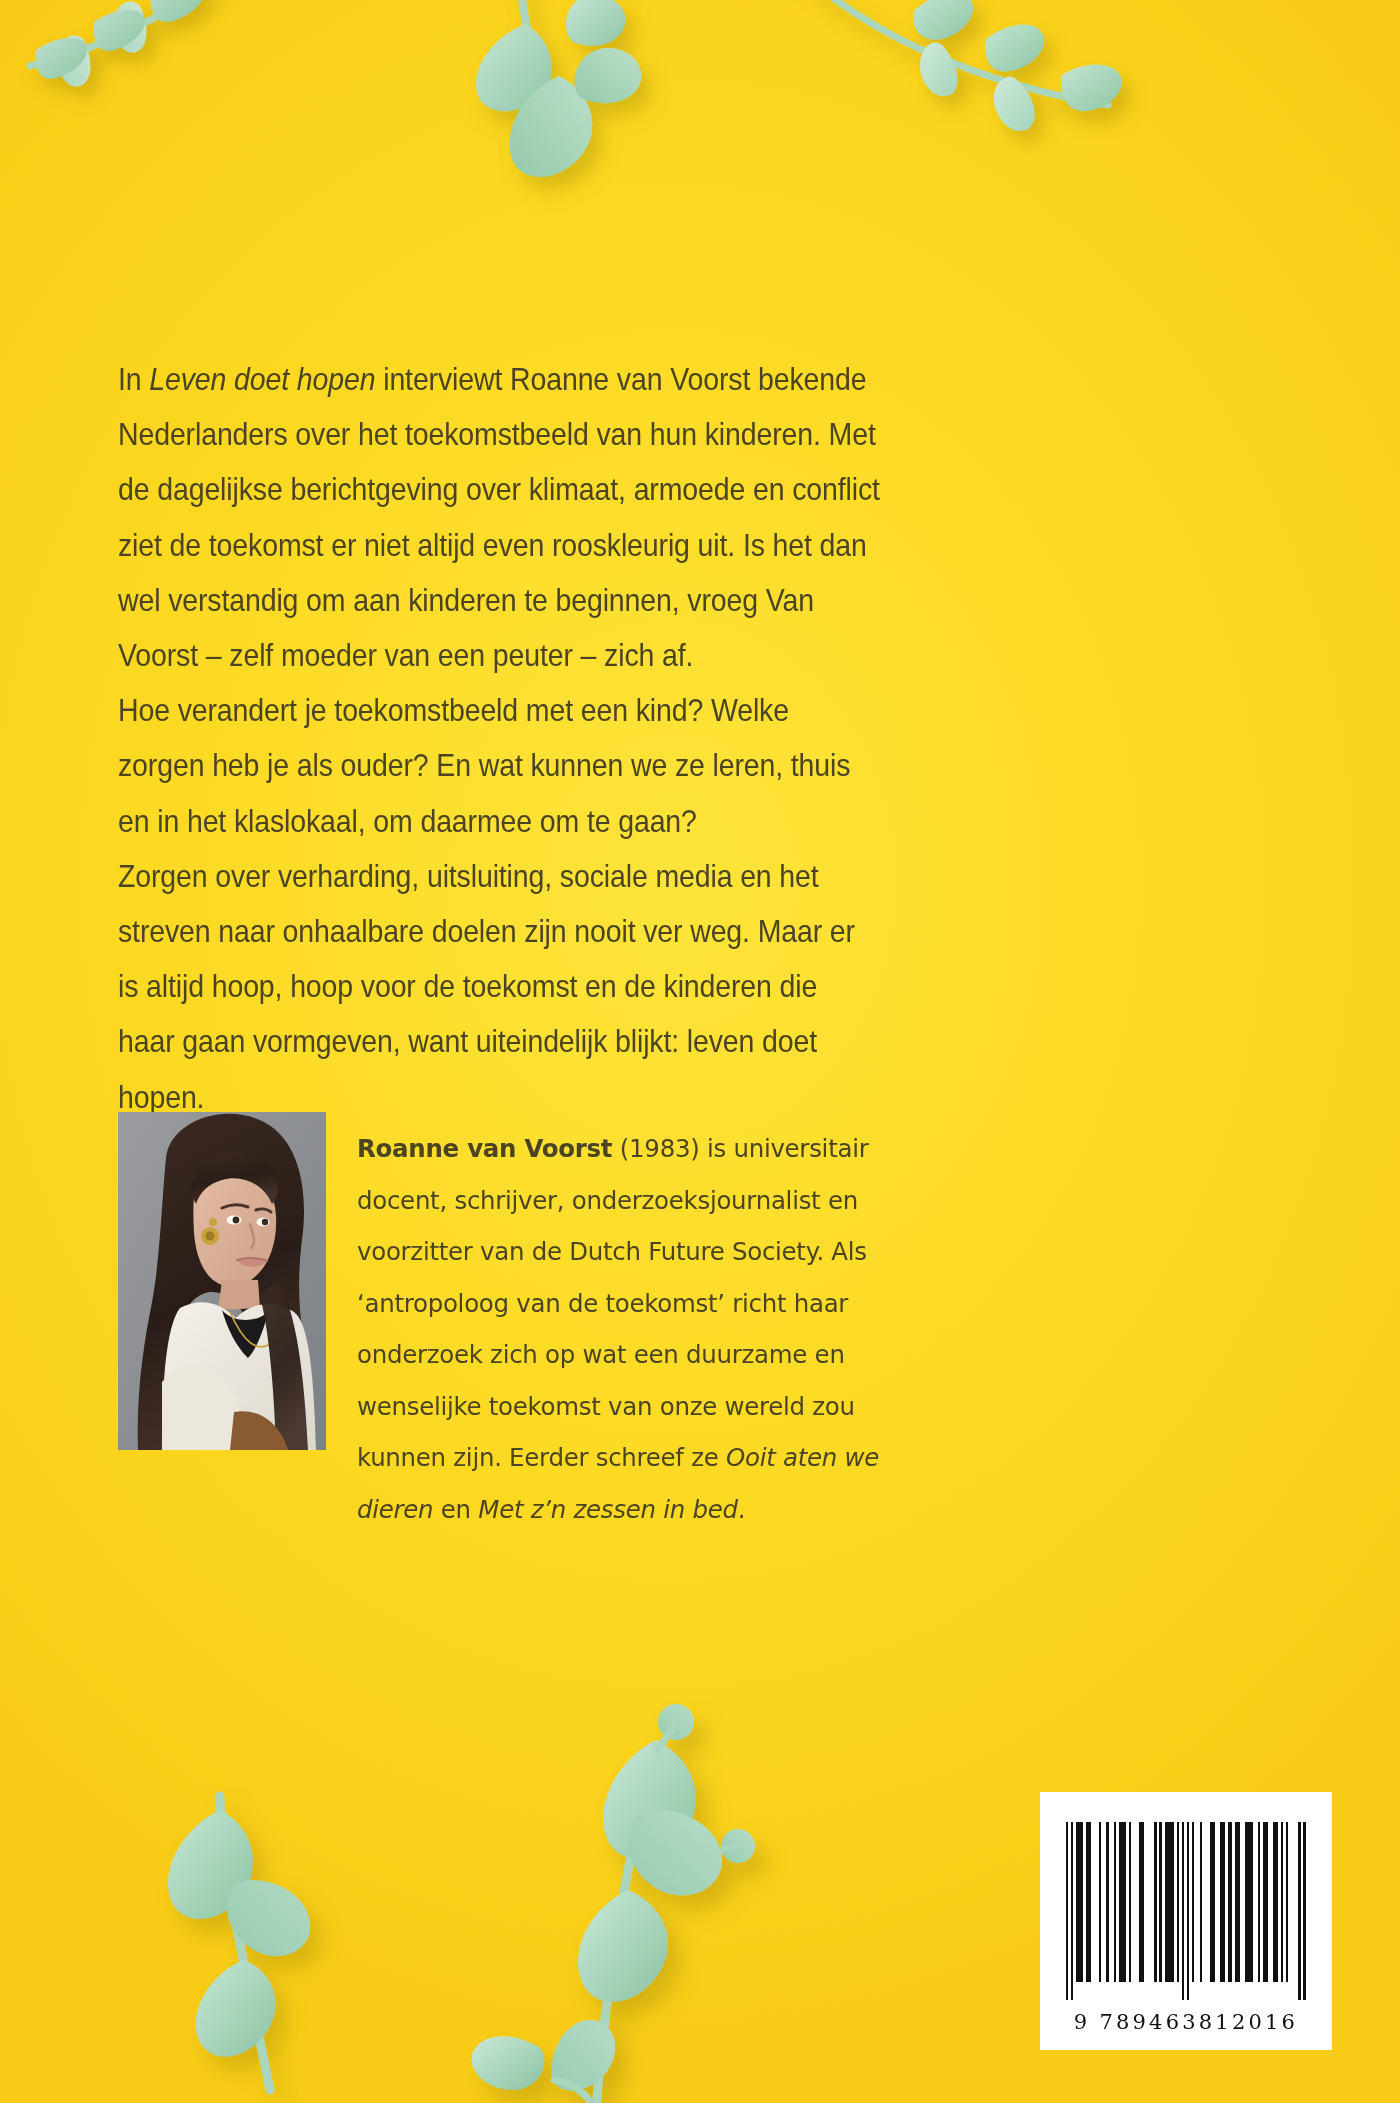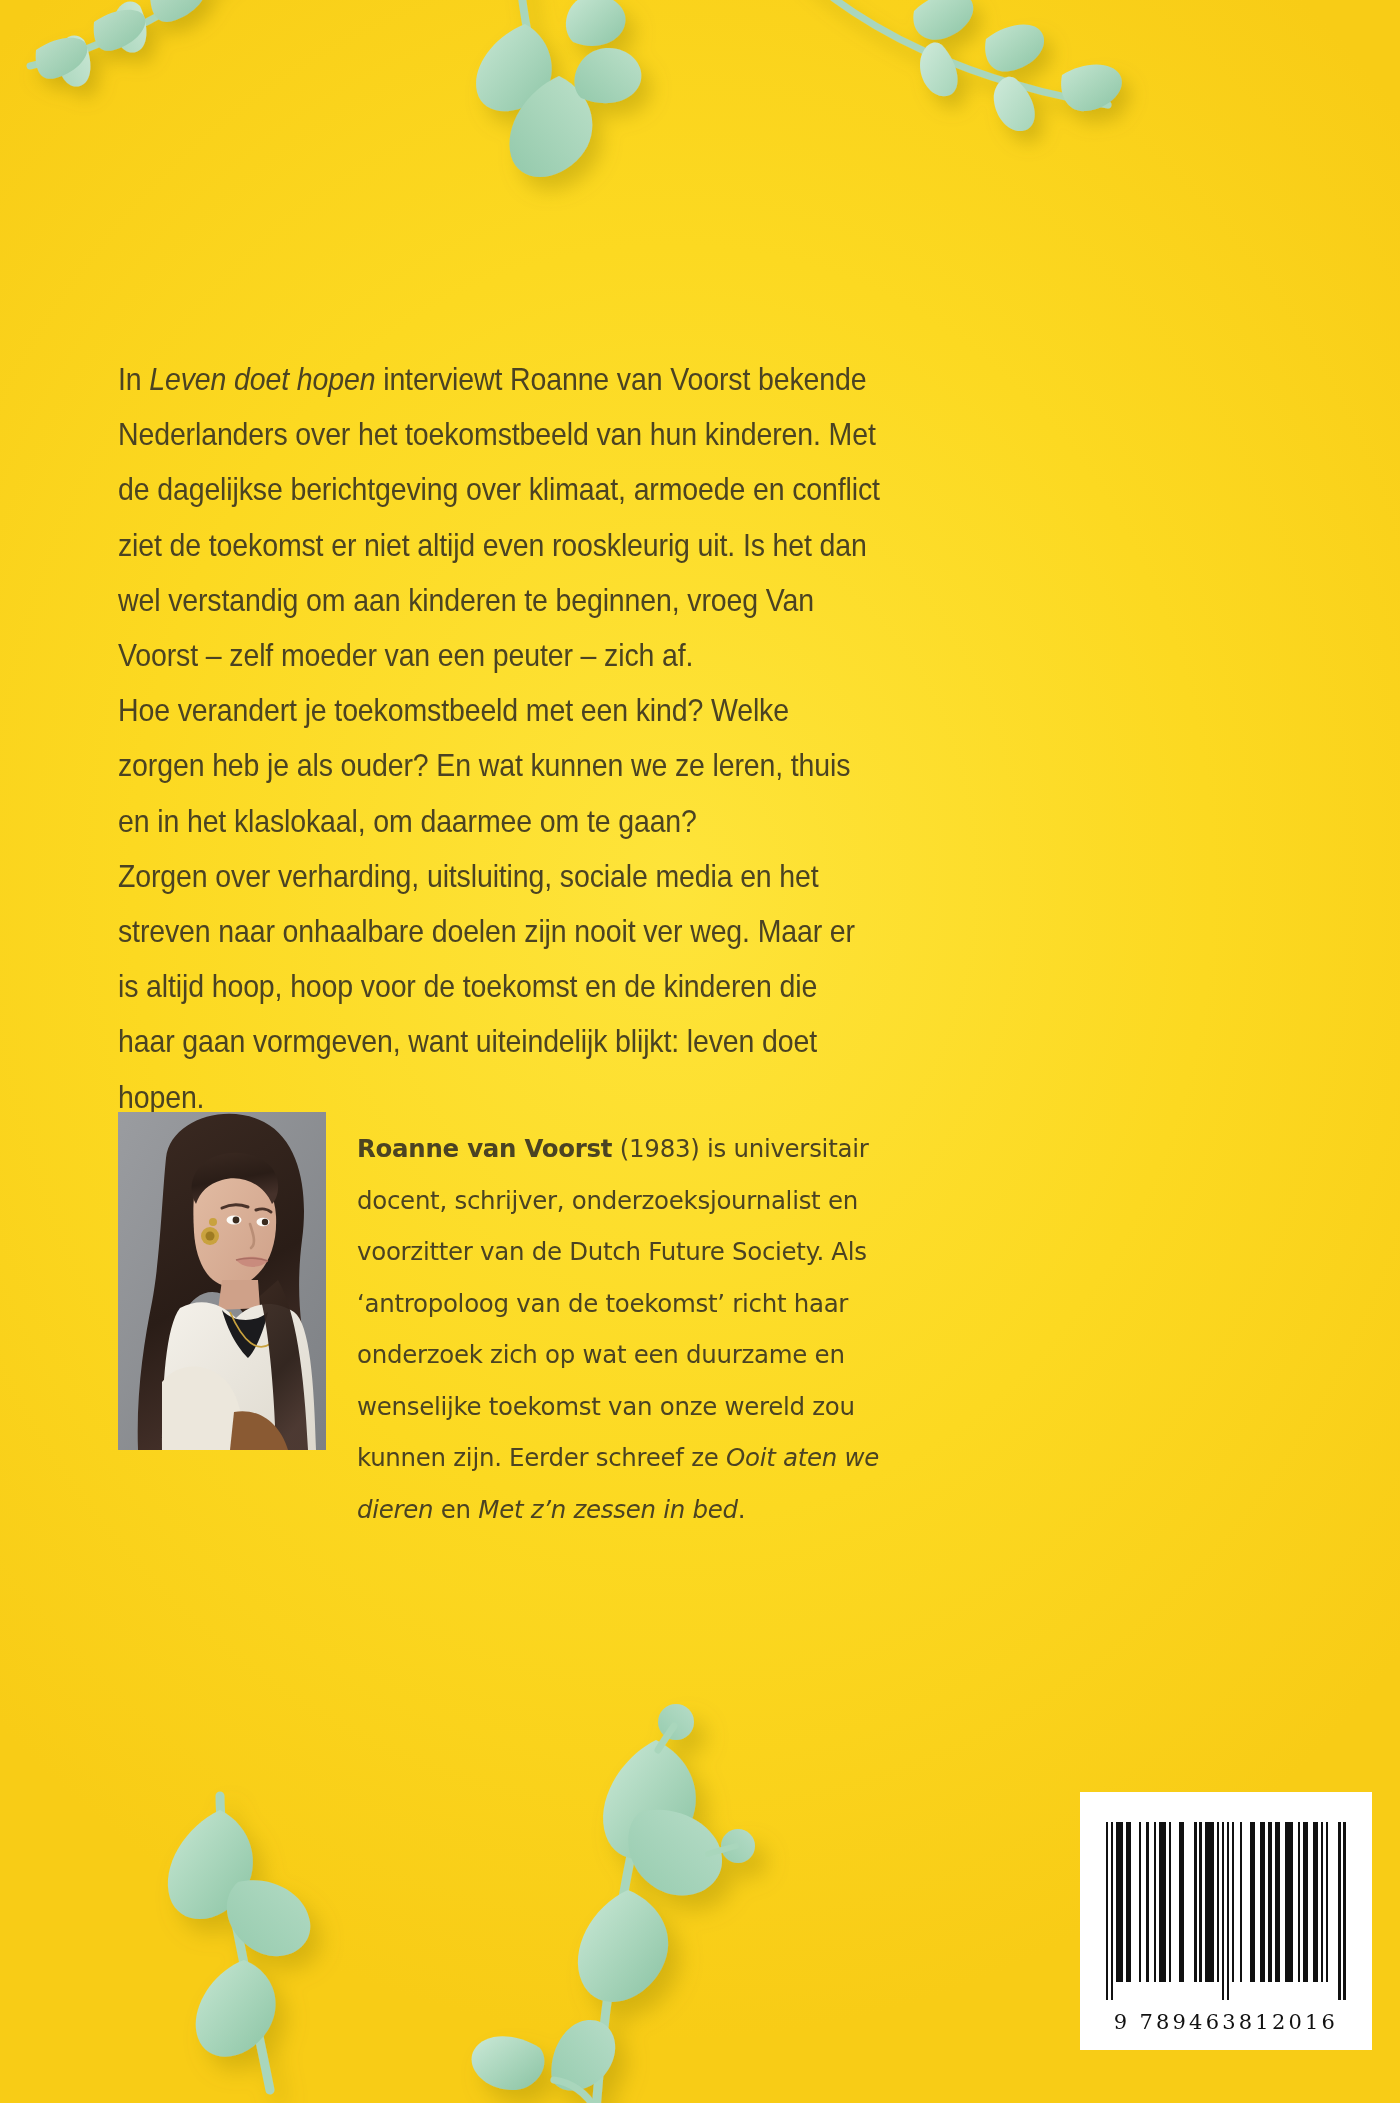--- a/index.html
+++ b/index.html
@@ -52,21 +52,20 @@
     transform:scaleX(0.96);
     transform-origin:left top;
   }
   .bio b{font-weight:700;}
   .bio i{font-style:italic;}
 
   
   .barcode-box{
     position:absolute;left:1040px;top:1792px;width:292px;height:258px;
     background:#ffffff;
-    margin-left:40px;
   }
   .bars{position:absolute;left:26px;top:30px;width:240px;height:160px;}
   .bars span{position:absolute;top:0;background:#111;height:100%;}
   .isbn-digits{
     position:absolute;left:0;right:0;bottom:16px;
     text-align:center;
     font-family:"DejaVu Serif","Liberation Serif",serif;
     font-size:21px;color:#111;letter-spacing:3.2px;
   }
   .isbn-digits .lead{margin-right:9px;}

